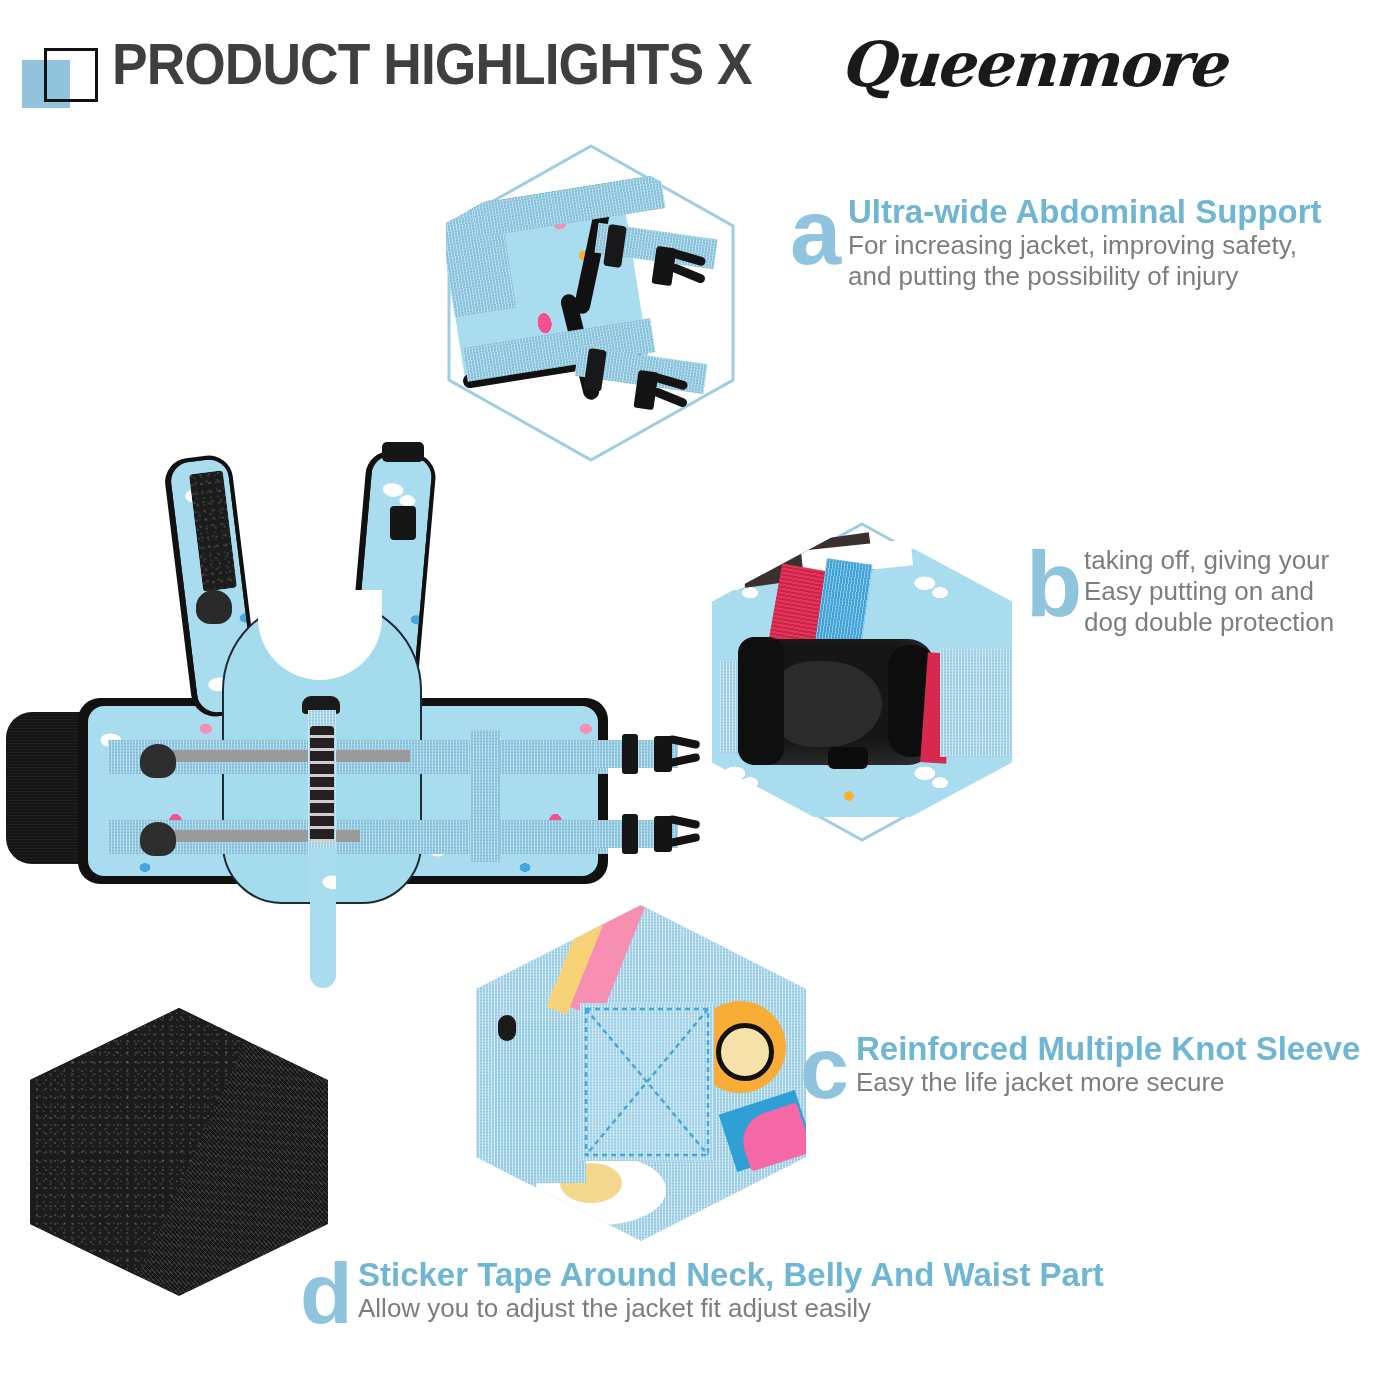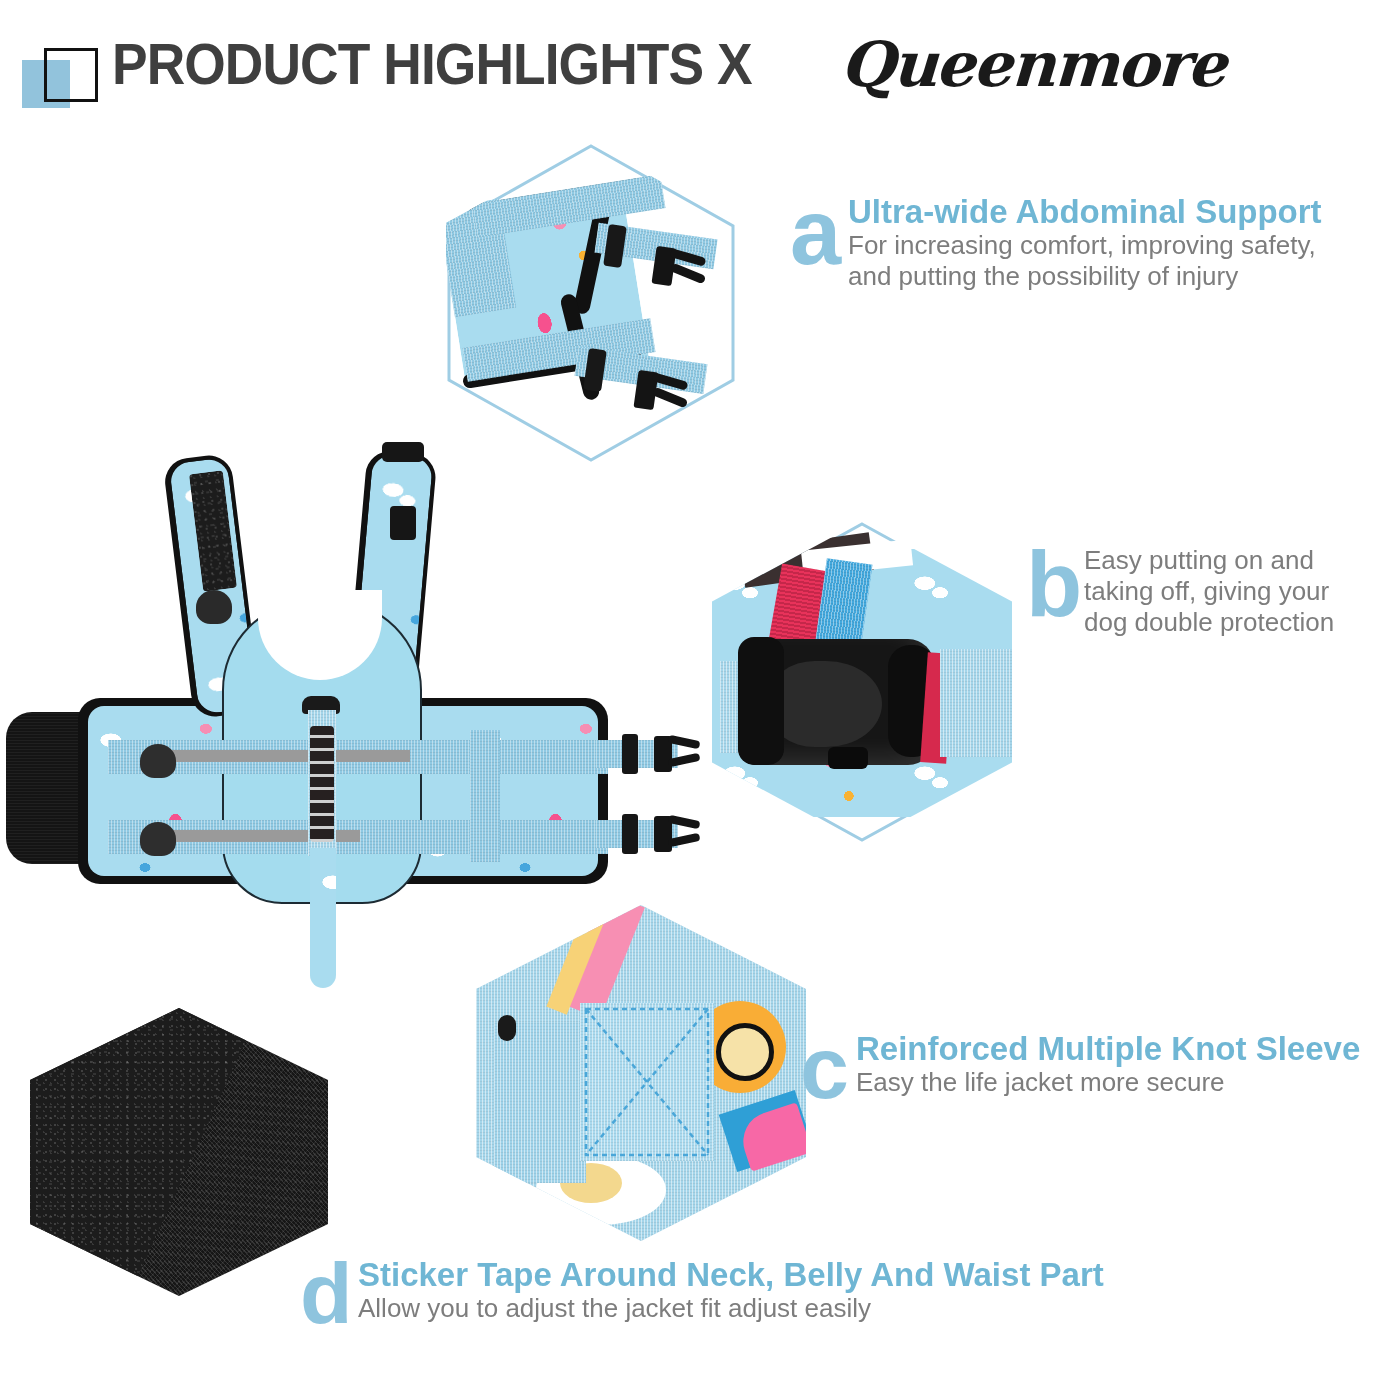--- a/index.html
+++ b/index.html
@@ -161,21 +161,21 @@
       <div style="position:absolute;left:206px;top:234px;width:36px;height:9px;background:#141414;border-radius:5px;transform:rotate(16deg);"></div>
       <div style="position:absolute;left:206px;top:250px;width:36px;height:9px;background:#141414;border-radius:5px;transform:rotate(22deg);"></div>
     </div>
   </div>
 
   <div class="feat" style="left:790px;top:195px;width:580px;">
     <div class="feat-letter" style="left:0;top:0;font-size:92px;">a</div>
     <div style="margin-left:58px;">
       <div class="feat-title">Ultra-wide Abdominal Support</div>
       <div class="feat-desc">
-        <div>For increasing comfort, improving safety,</div>
+        <div>For increasing jacket, improving safety,</div>
         <div>and putting the possibility of injury</div>
       </div>
     </div>
   </div>
 
   <div class="hex" style="left:712px;top:521px;width:300px;height:322px;">
     <svg class="hex-outline" viewBox="0 0 300 322">
       <polygon points="150,3 297,84 297,238 150,319 3,238 3,84" fill="none" stroke="#9fcde4" stroke-width="3"></polygon>
     </svg>
     <div style="position:absolute;left:0;top:0;width:300px;height:322px;overflow:hidden;" class="hex-clip-point">
@@ -198,22 +198,22 @@
 
       <div style="position:absolute;left:212px;top:132px;width:26px;height:110px;background:#d6294d;transform:rotate(4deg);"></div>
       <div class="webbing-lt" style="position:absolute;left:228px;top:128px;width:74px;height:108px;"></div>
     </div>
   </div>
 
   <div class="feat" style="left:1026px;top:545px;width:340px;">
     <div class="feat-letter" style="left:0;top:2px;font-size:92px;">b</div>
     <div style="margin-left:58px;">
       <div class="feat-desc">
+        <div>taking off, giving your</div>
         <div>Easy putting on and</div>
-        <div>taking off, giving your</div>
         <div>dog double protection</div>
       </div>
     </div>
   </div>
 
   <div style="position:absolute;left:0px;top:430px;width:700px;height:580px;">
 
     <div style="position:absolute;left:6px;top:282px;width:250px;height:152px;background:#141414;border-radius:26px;background-image:repeating-linear-gradient(0deg,rgba(255,255,255,.05) 0 1px,transparent 1px 3px);"></div>
 
     <div style="position:absolute;left:78px;top:268px;width:530px;height:186px;background:#111;border-radius:22px;"></div>

